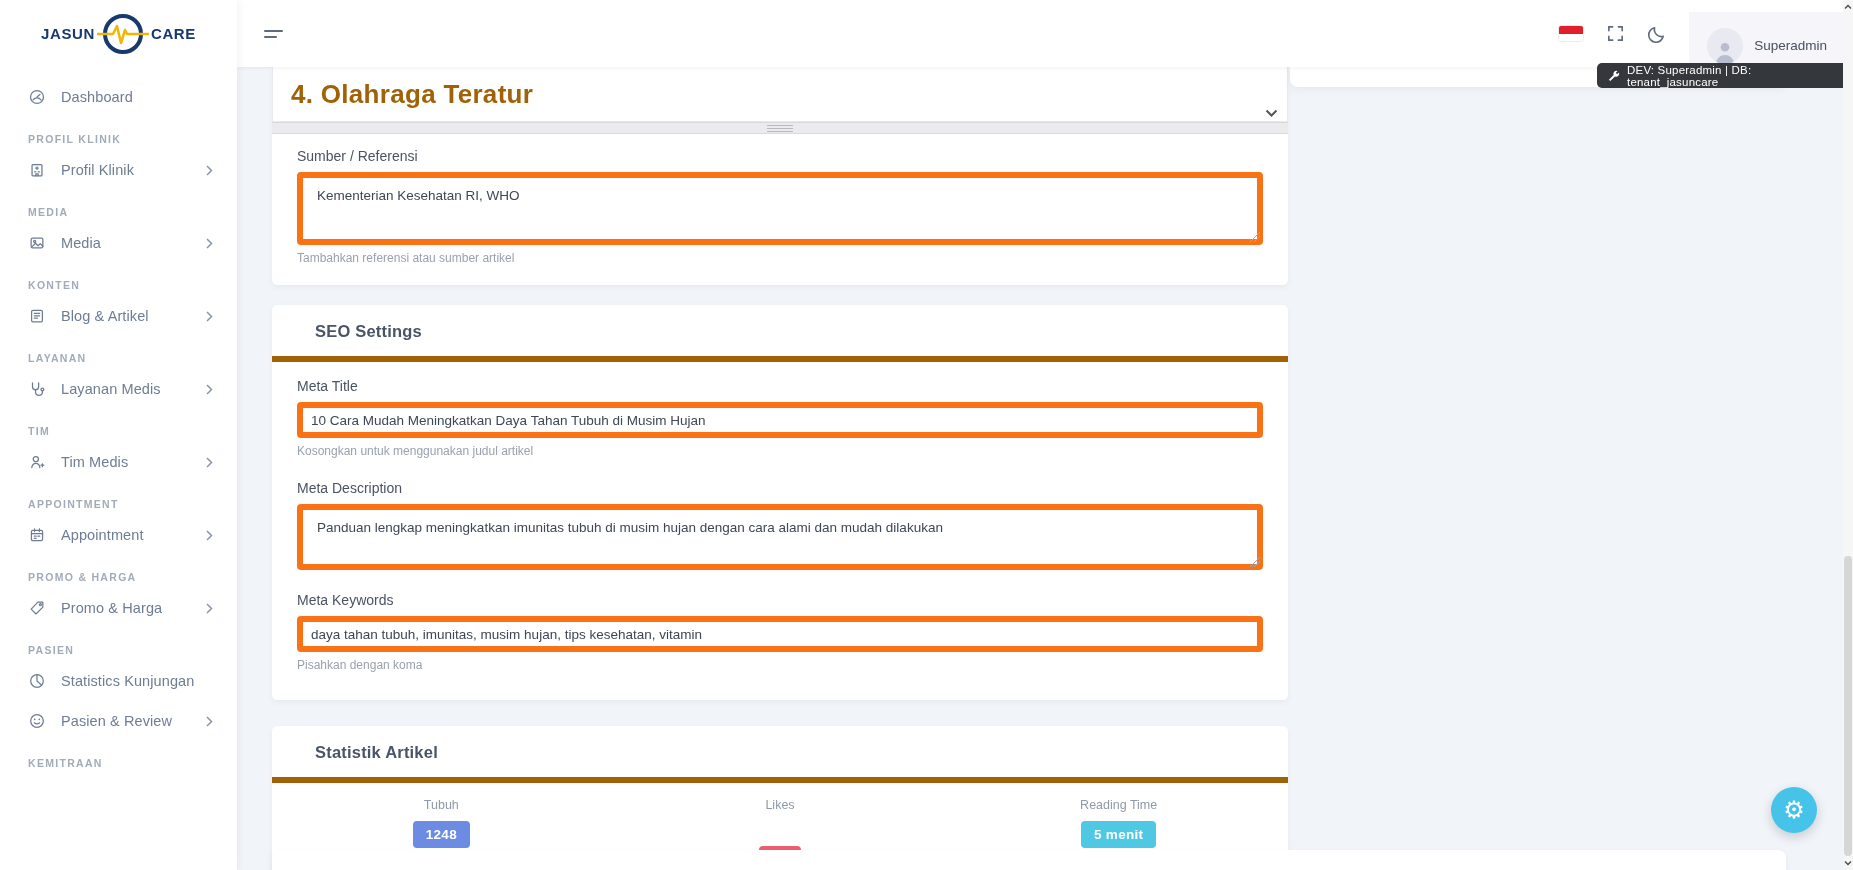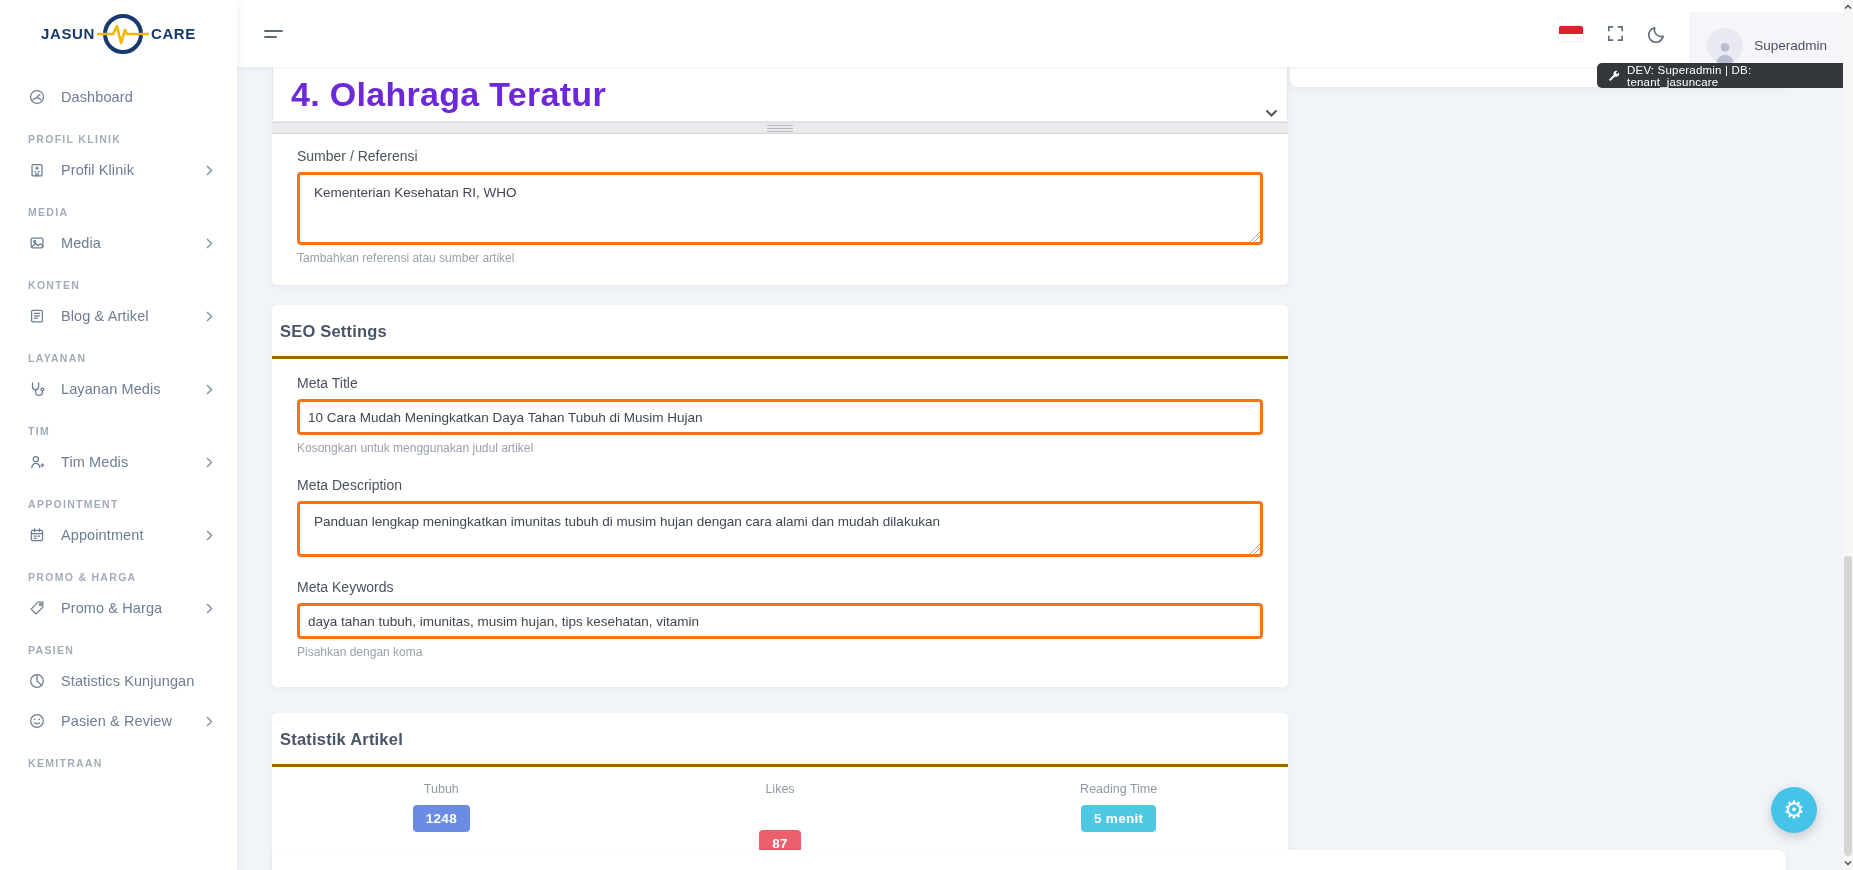--- a/index.html
+++ b/index.html
@@ -32,36 +32,36 @@
   .avatar { width:36px; height:36px; border-radius:50%; background:#e9e9f1; display:flex; align-items:flex-end; justify-content:center; overflow:hidden; }
   .user-name { font-size:13.5px; color:#4a5060; }
 
   
   .dev-badge { position:fixed; left:1597px; top:63px; height:25px; background:rgba(41,44,50,.95); border-radius:5px; color:#fff; font-size:11.5px; display:flex; align-items:center; gap:7px; padding:0 11px; z-index:70; letter-spacing:.2px; }
 
   
   .page { position:fixed; left:237px; right:10px; top:67px; bottom:0; background:#f1f5f9; overflow:hidden; }
   .main-col { position:absolute; left:35px; top:0; width:1016px; }
   .card { background:#fff; border-radius:5px; box-shadow:0 2px 6px rgba(0,0,0,.05); }
-  .card-header { padding:17px 8px 15px; border-bottom:3px solid #a16207; }
+  .card-header { padding:17px 43px 15px; border-bottom:6px solid #a16207; }
   .card-title { font-size:16.5px; font-weight:bold; color:#4a5468; letter-spacing:.2px; }
 
   
   .card-article { border-radius:0 0 5px 5px; }
   .title-box { border:1px solid #e8e8ee; border-top:none; height:55px; display:flex; align-items:center; padding:0 18px; position:relative; background:#fff; }
-  .title-text { font-size:34px; font-weight:bold; color:#6d28d9; letter-spacing:.3px; }
+  .title-text { font-size:26px; font-weight:bold; color:#a16207; letter-spacing:.3px; }
   .title-chev { position:absolute; right:9px; bottom:3px; display:flex; }
   .resize-bar { height:12px; background:#ebebee; border-top:1px solid #dadade; border-bottom:1px solid #dadade; position:relative; cursor:row-resize; }
   .resize-grip { position:absolute; left:50%; top:2px; transform:translateX(-50%); width:26px; height:7px;
       background:repeating-linear-gradient(to bottom,#b9b9bf 0 1px,transparent 1px 3px); }
   .card1-body { padding:14px 25px 20px; }
 
   label.fld { display:block; font-size:14px; color:#4b5363; font-weight:500; margin-bottom:8px; }
   .ta-wrap { position:relative; }
-  textarea.fld-input, input.fld-input { width:100%; border:3px solid #f97316; border-radius:4px; background:#fff; font-family:"Liberation Sans","DejaVu Sans",sans-serif; font-size:13.5px; color:#3f4654; padding:10px 14px; resize:none; outline:none; display:block; }
+  textarea.fld-input, input.fld-input { width:100%; border:6px solid #f97316; border-radius:4px; background:#fff; font-family:"Liberation Sans","DejaVu Sans",sans-serif; font-size:13.5px; color:#3f4654; padding:10px 14px; resize:none; outline:none; display:block; }
   input.fld-input { height:36px; padding:0 8px; }
   .grip { position:absolute; right:3px; bottom:3px; width:10px; height:10px;
       background:linear-gradient(135deg,transparent 0 46%,#a9a9ae 46% 53%,transparent 53% 66%,#a9a9ae 66% 73%,transparent 73%); cursor:nwse-resize; }
   .helper { font-size:12px; color:#9aa1ad; margin-top:6px; }
   .gap { height:22px; }
 
   .seo-card { margin-top:20px; }
   .seo-body { padding:16px 25px 28px; }
 
   .stats-card { margin-top:26px; }
@@ -318,21 +318,21 @@
         <span class="card-title">SEO Settings</span>
       </div>
       <div class="seo-body">
         <label class="fld">Meta Title</label>
         <input class="fld-input" type="text" value="10 Cara Mudah Meningkatkan Daya Tahan Tubuh di Musim Hujan" style="">
         <div class="helper">Kosongkan untuk menggunakan judul artikel</div>
         <div class="gap"></div>
 
         <label class="fld">Meta Description</label>
         <div class="ta-wrap">
-          <textarea class="fld-input" style="height: 56px;">Panduan lengkap meningkatkan imunitas tubuh di musim hujan dengan cara alami dan mudah dilakukan</textarea>
+          <textarea class="fld-input" style="height: 66px;">Panduan lengkap meningkatkan imunitas tubuh di musim hujan dengan cara alami dan mudah dilakukan</textarea>
           <span class="grip"></span>
         </div>
         <div class="gap"></div>
 
         <label class="fld">Meta Keywords</label>
         <input class="fld-input" type="text" value="daya tahan tubuh, imunitas, musim hujan, tips kesehatan, vitamin" style="">
         <div class="helper">Pisahkan dengan koma</div>
       </div>
     </section>
 

